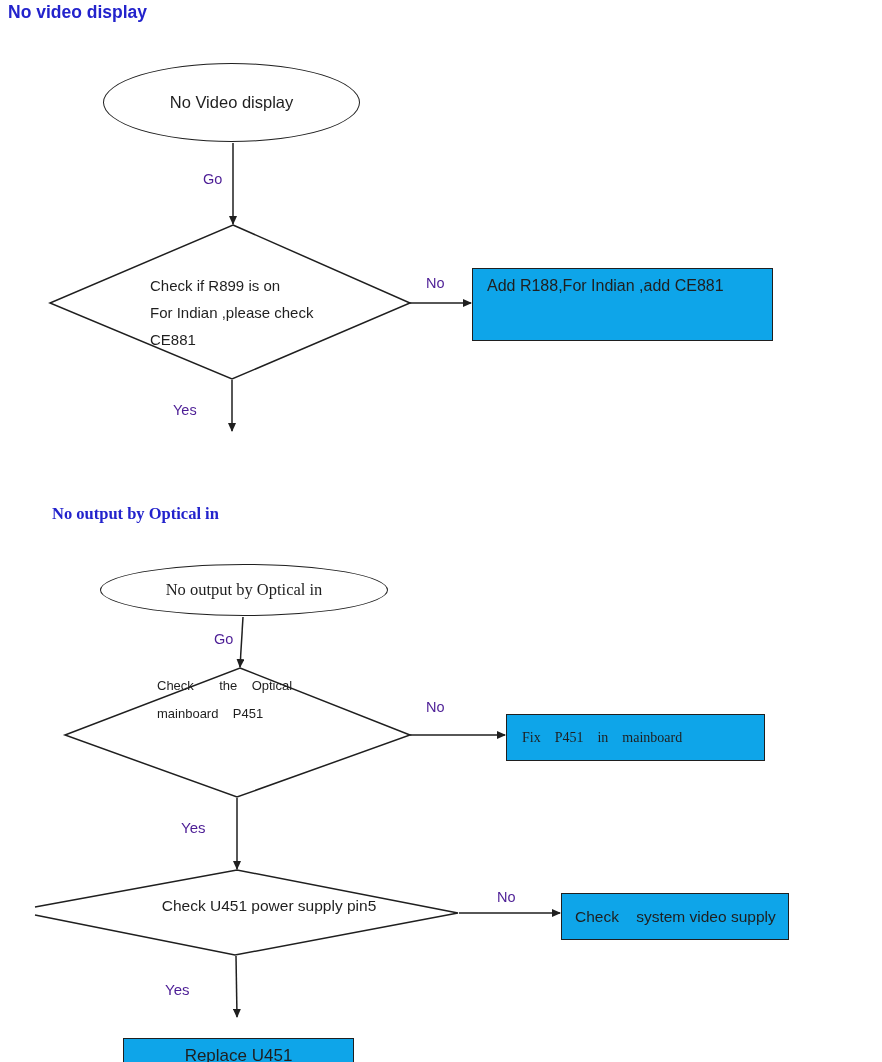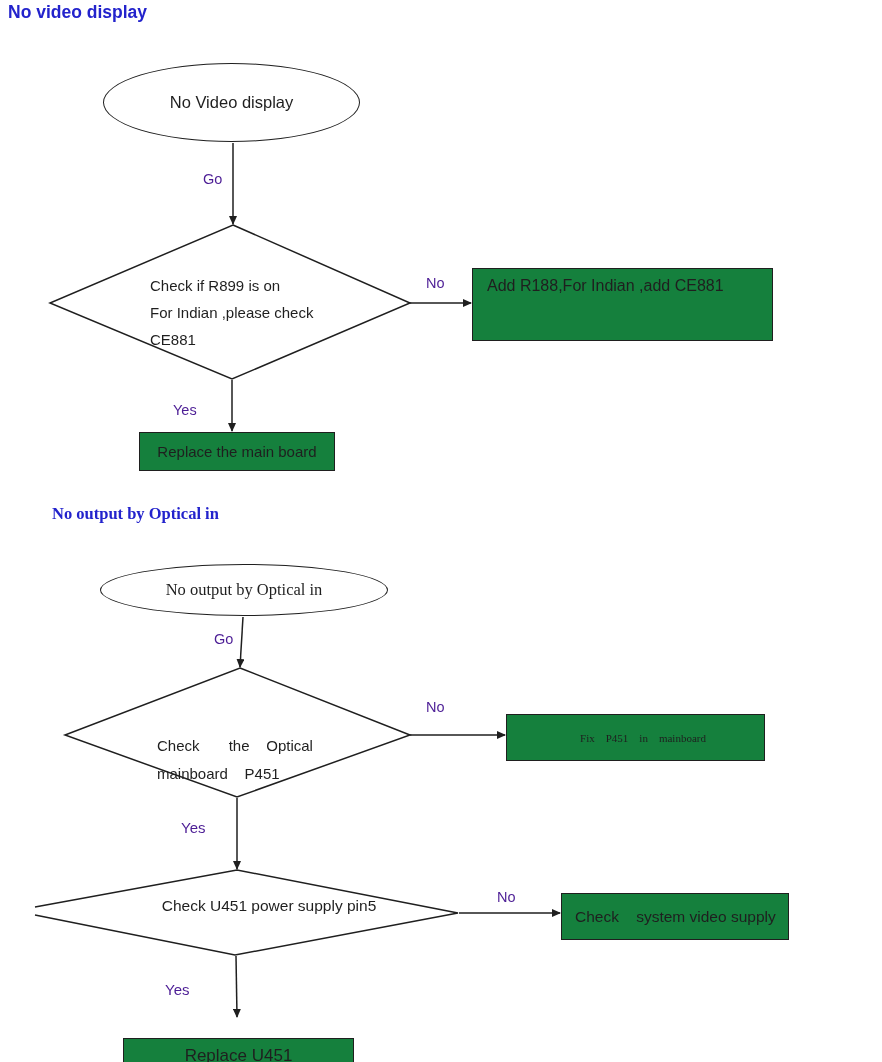--- a/index.html
+++ b/index.html
@@ -23,45 +23,45 @@
 
   .ellipse {
     border:1.5px solid #1f1f1f; border-radius:50%;
     display:flex; align-items:center; justify-content:center; box-sizing:border-box;
   }
   .ellipse1 { left:103px; top:63px; width:257px; height:79px; font-size:16.5px; }
   .ellipse2 { left:100px; top:564px; width:288px; height:52px; font-size:16.5px;
               font-family:"Liberation Serif", serif; }
 
   .box {
-    border:1.5px solid #1f1f1f; box-sizing:border-box; display:flex; background:#15803d;
+    border:1.5px solid #1f1f1f; box-sizing:border-box; display:flex; background:#0ea5e9;
   }
   .box1 { left:472px; top:268px; width:301px; height:73px; font-size:16px;
           padding:8px 0 0 14px; align-items:flex-start; }
   .box2 { left:139px; top:432px; width:196px; height:39px; font-size:15px;
           align-items:center; justify-content:center; }
-  .box3 { left:506px; top:714px; width:259px; height:47px; font-size:11px;
-          align-items:center; padding-left:15px; font-family:"Liberation Serif", serif;justify-content:center; }
+  .box3 { left:506px; top:714px; width:259px; height:47px; font-size:14px;
+          align-items:center; padding-left:15px; font-family:"Liberation Serif", serif; }
   .box4 { left:561px; top:893px; width:228px; height:47px; font-size:15.5px;
           align-items:center; padding-left:13px; }
   .box5 { left:123px; top:1018px; width:231px; height:36px; font-size:17px;
           align-items:center; justify-content:center;margin-top:20px; }
 
   .edge-label { font-size:14.5px; color:#4c1d95; }
   .go1  { left:203px; top:171px; }
   .no1  { left:426px; top:275px; }
   .yes1 { left:173px; top:402px; }
   .go2  { left:214px; top:631px; }
   .no2  { left:426px; top:699px; }
   .yes2 { left:181px; top:819px; font-size:15px; }
   .no3  { left:497px; top:889px; }
   .yes3 { left:165px; top:981px; font-size:15px; }
 
   .d1-label { left:150px; top:272px; font-size:15px; line-height:27px; }
-  .d2-label { left:157px; top:732px; font-size:15px; line-height:27.5px; }
+  .d2-label { left:157px; top:672px; font-size:13px; line-height:27.5px; }
   .d3-label { left:0px; top:897px; width:474px; text-align:center; font-size:15.5px;margin-left:32px; }
   .pre { white-space:pre; }
 </style>
 </head>
 <body>
 
 <div class="page">
 
   <svg class="wires">
     <defs>
@@ -101,23 +101,20 @@
   </div>
 
   <div class="abs edge-label no1">No</div>
 
   <div class="abs box box1">
     <span>Add R188,For Indian ,add CE881</span>
   </div>
 
   <div class="abs edge-label yes1">Yes</div>
 
-  <div class="abs box box2">
-    <span>Replace the main board</span>
-  </div>
 
   <div class="abs section-title2">No output by Optical in</div>
 
   <div class="abs ellipse ellipse2">
     <span>No output by Optical in</span>
   </div>
 
   <div class="abs edge-label go2">Go</div>
 
   <div class="abs d2-label">

